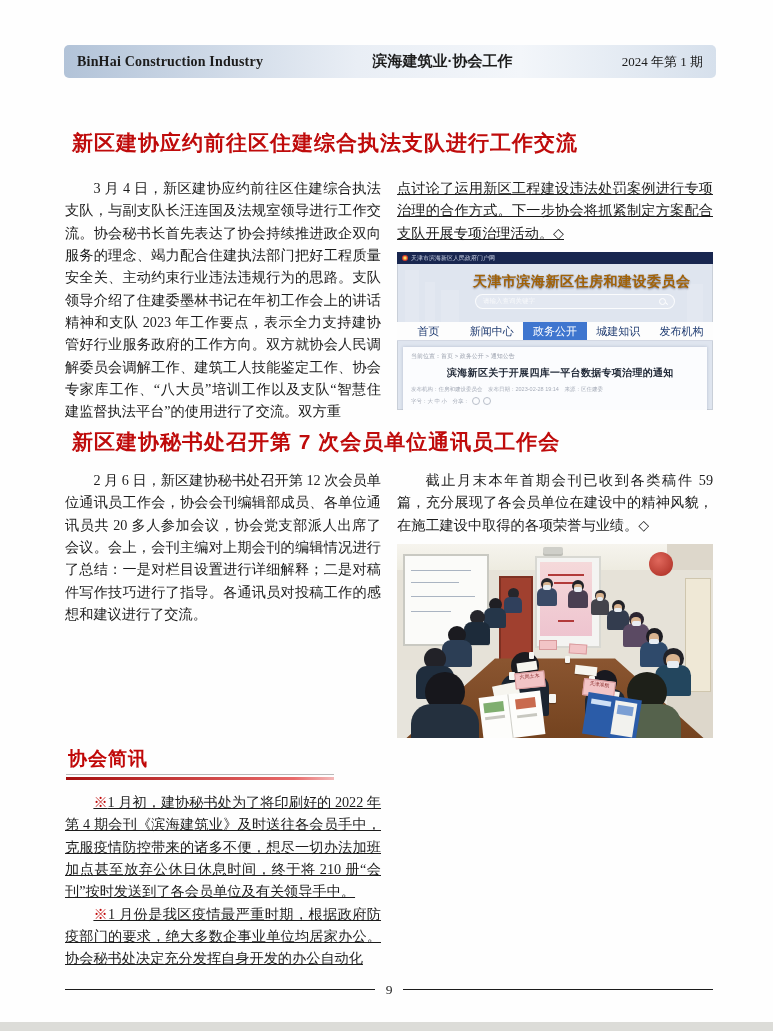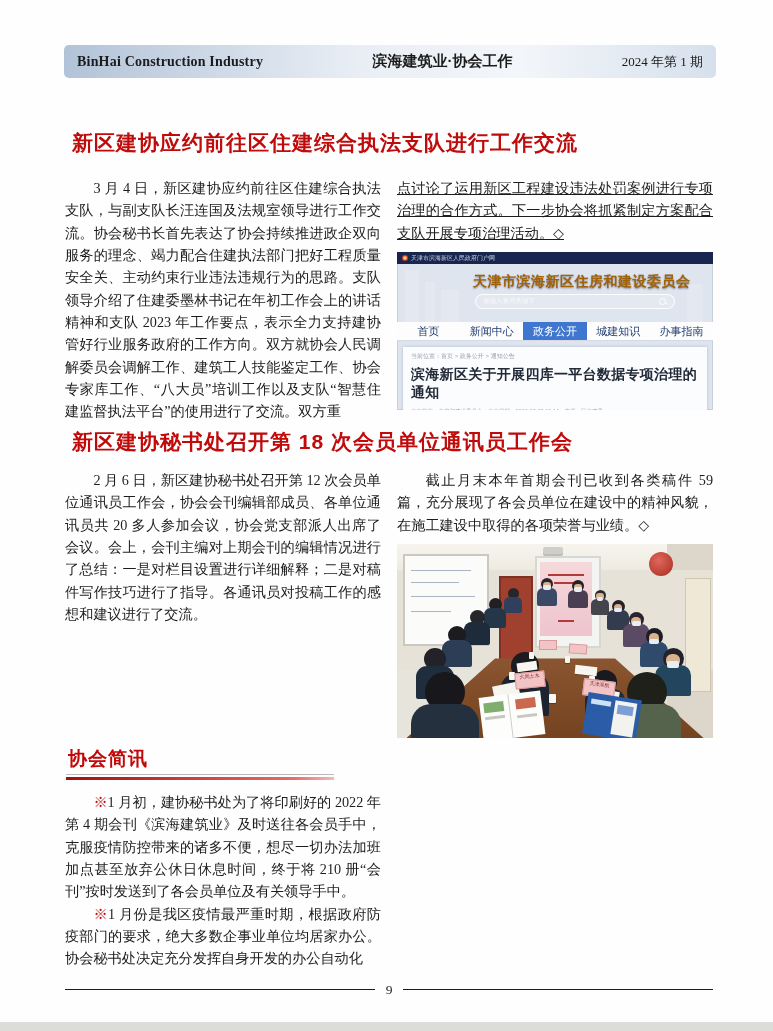--- a/index.html
+++ b/index.html
@@ -21,21 +21,21 @@
   .t2{top:428px;}
 
   
   .col{position:absolute;width:316px;font-size:14.2px;line-height:22.35px;text-align:justify;}
   .para{margin:0;}
   .indent{text-indent:2em;}
   .left-a1{left:65px;top:177px;}
   .right-a1{left:397px;top:177px;text-decoration:underline;}
   .left-a2{left:65px;top:469px;}
   .right-a2{left:397px;top:469px;}
-  .left-briefs{left:65px;top:791px;}
+  .left-briefs{left:65px;top:791px;text-decoration:underline;}
   .right-briefs{left:397px;top:749px;}
   .red-mark{color:#c00808;}
 
   
   .briefs-head{position:absolute;left:68px;top:746px;margin:0;color:#c00808;
     font-family:"Liberation Sans","DejaVu Sans",sans-serif;font-weight:bold;font-size:19px;letter-spacing:1px;}
   .briefs-rule{position:absolute;left:66px;top:774px;width:268px;height:6px;}
   .briefs-rule .g{height:1px;background:#b9b9b9;}
   .briefs-rule .r{height:3px;margin-top:2px;background:linear-gradient(to right,#a50d0d,#e86a6a 85%,#f3b9b9);}
 
@@ -51,21 +51,21 @@
     border-radius:9px;background:rgba(255,255,255,.14);display:flex;align-items:center;justify-content:space-between;padding:0 7px;box-sizing:border-box;}
   .ws-ph{color:rgba(255,255,255,.75);font-size:6.5px;}
   .ws-mag{position:relative;width:8px;height:8px;}
   .ws-mag::before{content:"";position:absolute;left:0;top:0;width:5px;height:5px;border:1.3px solid #fff;border-radius:50%;}
   .ws-mag::after{content:"";position:absolute;left:5.5px;top:5.5px;width:3px;height:1.4px;background:#fff;transform:rotate(45deg);}
   .ws-nav{display:flex;height:18px;background:#fdfdfd;border-bottom:1px solid #d4d9e4;}
   .ws-nav-item{flex:1;display:flex;align-items:center;justify-content:center;font-size:11px;color:#1e3a70;cursor:pointer;}
   .ws-nav-item.active{background:#3f76cf;color:#ffffff;}
   .ws-content{margin:6px 6px 0 6px;background:#fbfcfe;height:64px;padding:5px 8px;box-sizing:border-box;box-shadow:0 0 3px rgba(60,80,120,.25);}
   .ws-crumb{font-size:6px;color:#9aa0ad;}
-  .ws-notice{font-size:14px;font-weight:bold;color:#222a38;margin-top:5px;letter-spacing:.3px;}
+  .ws-notice{font-size:10px;font-weight:bold;color:#222a38;margin-top:5px;letter-spacing:.3px;margin-left:36px;}
   .ws-meta{font-size:5.5px;color:#a7adb9;margin-top:6px;}
   .ws-tools{font-size:5.5px;color:#a7adb9;margin-top:4px;display:flex;align-items:center;gap:3px;}
   .ws-tools .circ{width:6px;height:6px;border:1px solid #b9bfca;border-radius:50%;display:inline-block;}
 
   
   .photo{position:absolute;left:397px;top:544px;width:316px;height:194px;overflow:hidden;background:#e7e4dc;}
   .photo div{position:absolute;}
   .ph-ceiling{left:0;top:0;width:316px;height:30px;background:linear-gradient(#f6f4ee,#eceade);}
   .ph-wall{left:0;top:26px;width:316px;height:100px;background:#e6e2d8;}
   .ph-wallR{right:0;top:0;width:46px;height:194px;background:#ddd7cb;}
@@ -127,35 +127,35 @@
       <div class="ws-search">
         <span class="ws-ph">请输入查询关键字</span>
         <span class="ws-mag"></span>
       </div>
     </div>
     <nav class="ws-nav">
       <span class="ws-nav-item">首页</span>
       <span class="ws-nav-item">新闻中心</span>
       <span class="ws-nav-item active">政务公开</span>
       <span class="ws-nav-item">城建知识</span>
-      <span class="ws-nav-item">办事指南</span>
+      <span class="ws-nav-item">发布机构</span>
     </nav>
     <div class="ws-content">
       <div class="ws-crumb">当前位置：首页 &gt; 政务公开 &gt; 通知公告</div>
       <div class="ws-notice">滨海新区关于开展四库一平台数据专项治理的通知</div>
       <div class="ws-meta">发布机构：住房和建设委员会　发布日期：2023-02-28 19:14　来源：区住建委</div>
       <div class="ws-tools">
         <span>字号：大 中 小　分享：</span>
         <span class="circ"></span>
         <span class="circ"></span>
       </div>
     </div>
   </div>
 
-  <h1 class="art-title t2">新区建协秘书处召开第 18 次会员单位通讯员工作会</h1>
+  <h1 class="art-title t2">新区建协秘书处召开第 7 次会员单位通讯员工作会</h1>
   <div class="col left-a2">
     <p class="para indent">2 月 6 日，新区建协秘书处召开第 12 次会员单位通讯员工作会，协会会刊编辑部成员、各单位通讯员共 20 多人参加会议，协会党支部派人出席了会议。会上，会刊主编对上期会刊的编辑情况进行了总结：一是对栏目设置进行详细解释；二是对稿件写作技巧进行了指导。各通讯员对投稿工作的感想和建议进行了交流。</p>
   </div>
   <div class="col right-a2">
     <p class="para indent">截止月末本年首期会刊已收到各类稿件 59 篇，充分展现了各会员单位在建设中的精神风貌，在施工建设中取得的各项荣誉与业绩。◇</p>
   </div>
 
   <div class="photo">
     <div class="ph-ceiling"></div>
     <div class="ph-wallR"></div>

